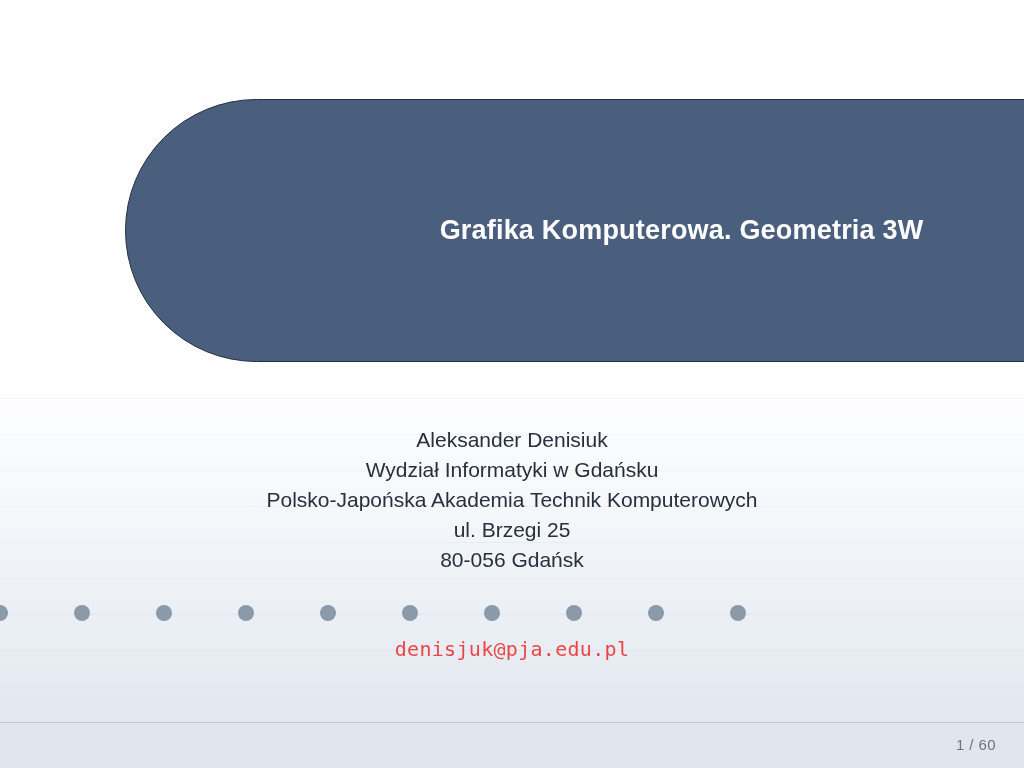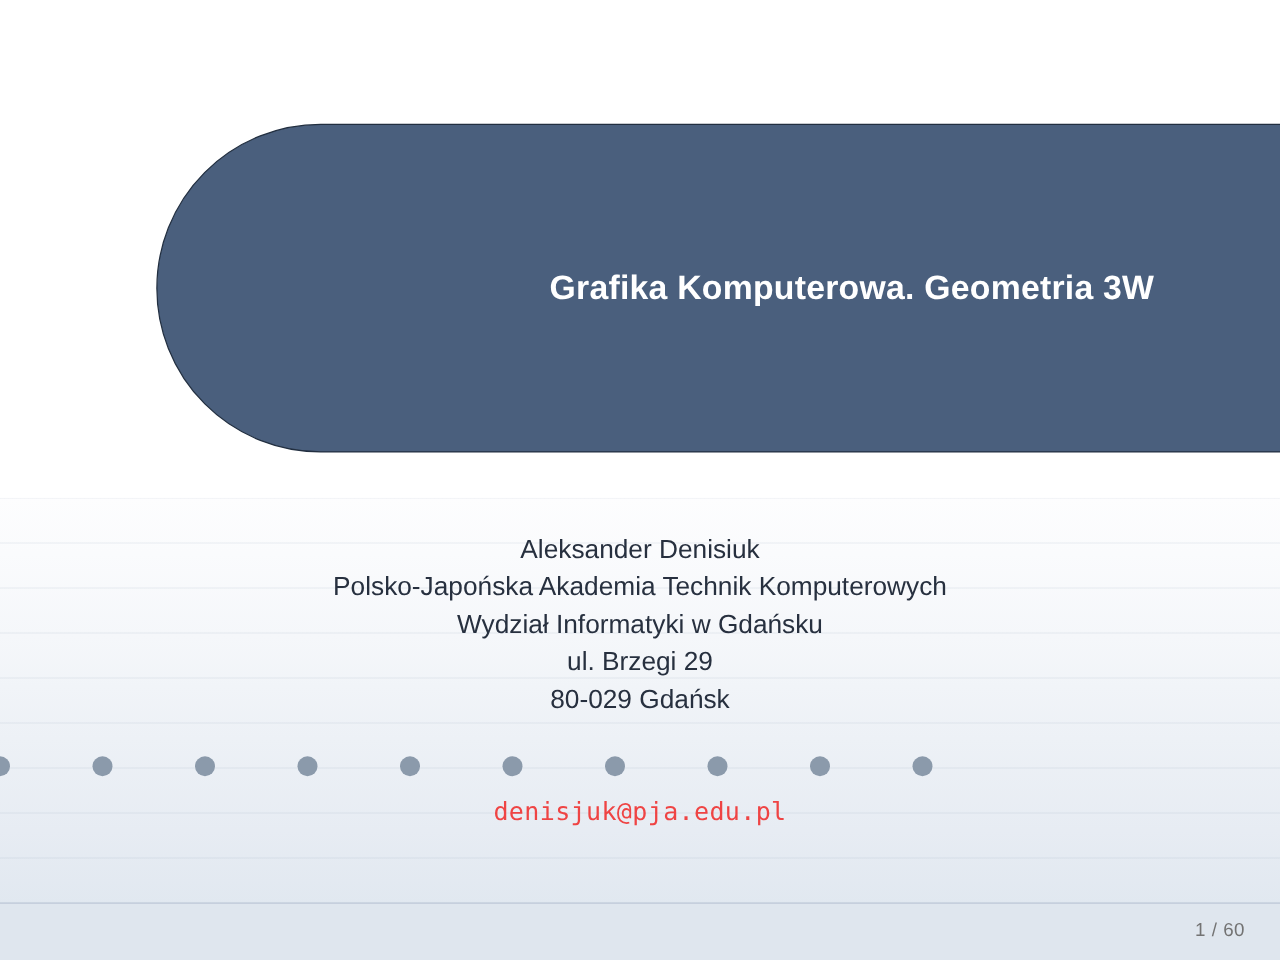--- a/index.html
+++ b/index.html
@@ -157,24 +157,24 @@
   <div class="bg-top"></div>
   <div class="bg-gradient"></div>
   <div class="bg-lines"></div>
   <div class="bg-footer-band"></div>
 
   <div class="header-banner"></div>
   <div class="header-title">Grafika Komputerowa. Geometria 3W</div>
 
   <div class="author-block">
     <div class="author-line">Aleksander Denisiuk</div>
+    <div class="author-line">Wydział Informatyki w Gdańsku</div>
     <div class="author-line">Polsko-Japońska Akademia Technik Komputerowych</div>
-    <div class="author-line">Wydział Informatyki w Gdańsku</div>
-    <div class="author-line">ul. Brzegi 29</div>
-    <div class="author-line">80-029 Gdańsk</div>
+    <div class="author-line">ul. Brzegi 25</div>
+    <div class="author-line">80-056 Gdańsk</div>
   </div>
 
   <div class="email-line">denisjuk@pja.edu.pl</div>
 
   <div class="dot-row">
       <div class="dot" style="left: -8px; background: rgb(139, 154, 171);"></div>
       <div class="dot" style="left: 74px; background: rgb(139, 154, 171);"></div>
       <div class="dot" style="left: 156px; background: rgb(139, 154, 171);"></div>
       <div class="dot" style="left: 238px; background: rgb(139, 154, 171);"></div>
       <div class="dot" style="left: 320px; background: rgb(139, 154, 171);"></div>

